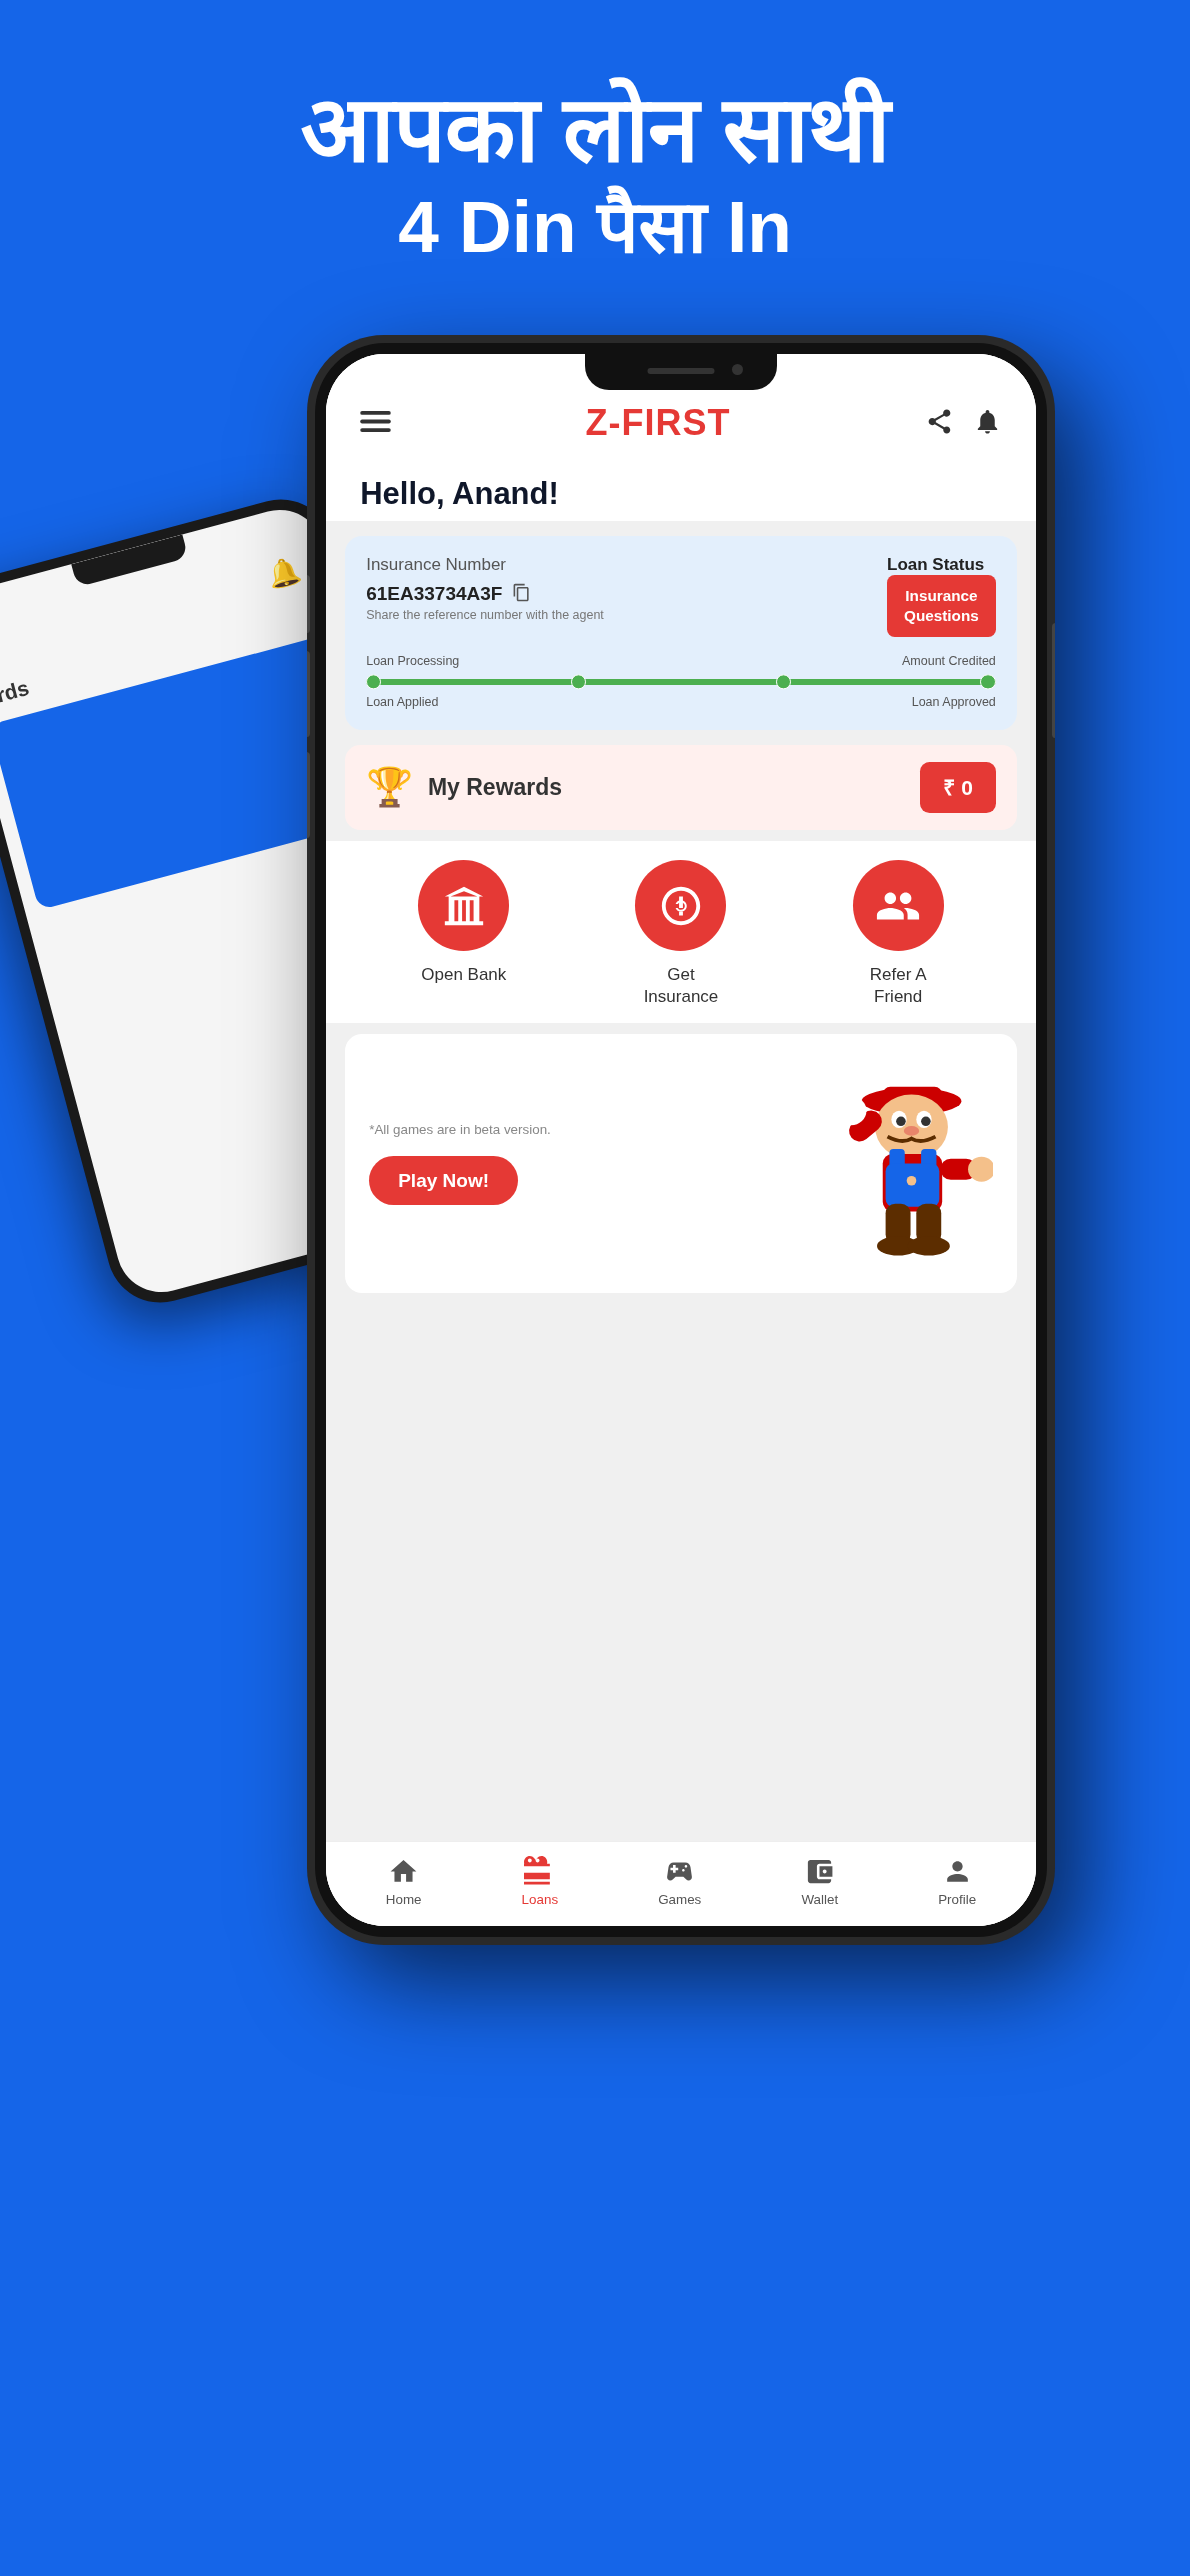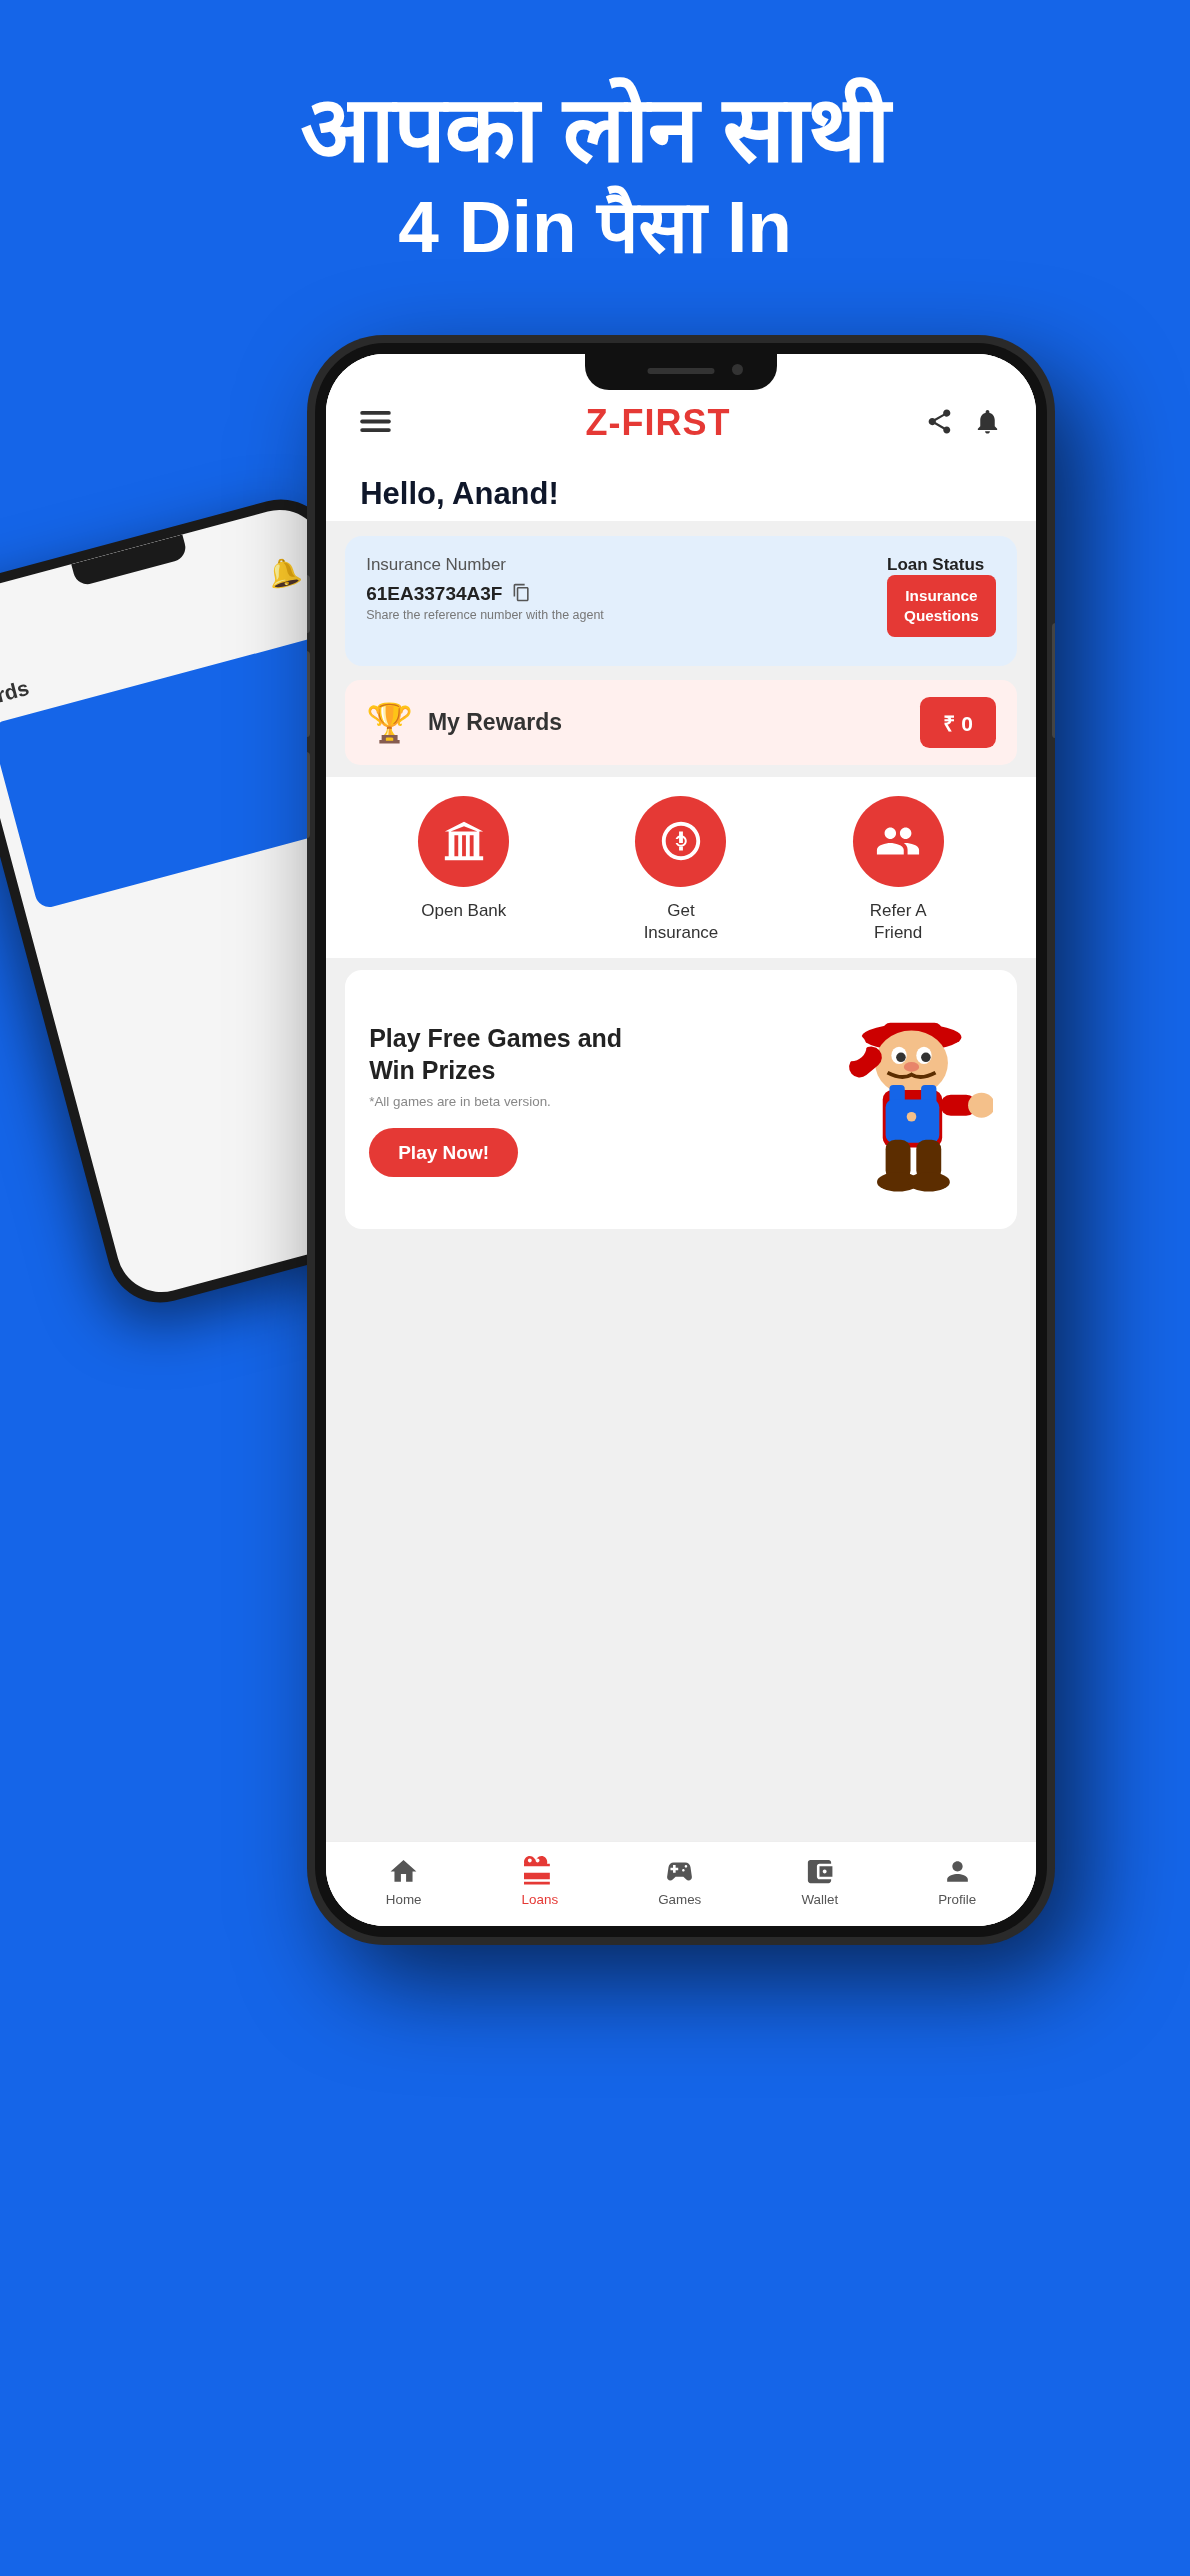--- a/index.html
+++ b/index.html
@@ -580,20 +580,41 @@
                   </span>
                 </div>
                 <div class="loan-share-text">Share the reference number with the agent</div>
               </div>
               <div>
                 <div class="loan-status-label">Loan Status</div>
                 <button class="insurance-btn">Insurance<br>Questions</button>
               </div>
             </div>
 
+            <div class="progress-section">
+              <div class="progress-labels-top">
+                <span>Loan Processing</span>
+                <span>Amount Credited</span>
+              </div>
+              <div class="progress-bar-container">
+                <div class="progress-track">
+                  <div class="progress-fill"></div>
+                </div>
+                <div class="progress-dots">
+                  <div class="progress-dot"></div>
+                  <div class="progress-dot"></div>
+                  <div class="progress-dot"></div>
+                  <div class="progress-dot"></div>
+                </div>
+              </div>
+              <div class="progress-labels-bottom">
+                <span>Loan Applied</span>
+                <span>Loan Approved</span>
+              </div>
+            </div>
           </div>
 
           <div class="rewards-card">
             <div class="rewards-left">
               <span class="trophy-icon">🏆</span>
               <span class="rewards-label">My Rewards</span>
             </div>
             <div class="rewards-amount-btn">₹ 0</div>
           </div>
 
@@ -626,21 +647,20 @@
                   </svg>
                 </div>
                 <span class="action-label">Refer A<br>Friend</span>
               </div>
 
             </div>
           </div>
 
           <div class="games-card">
             <div class="games-left">
-              <div class="games-title">Play Free Games and<br>Win Prizes</div>
               <div class="games-subtitle">*All games are in beta version.</div>
               <button class="play-now-btn">Play Now!</button>
             </div>
 
             <div class="mario-svg-container">
               <svg viewBox="0 0 170 220" width="163" height="211">
 
                 <ellipse cx="85" cy="45" rx="52" ry="14" fill="#cc0000"></ellipse>
                 <rect x="55" y="30" width="62" height="22" rx="8" fill="#cc0000"></rect>
 

